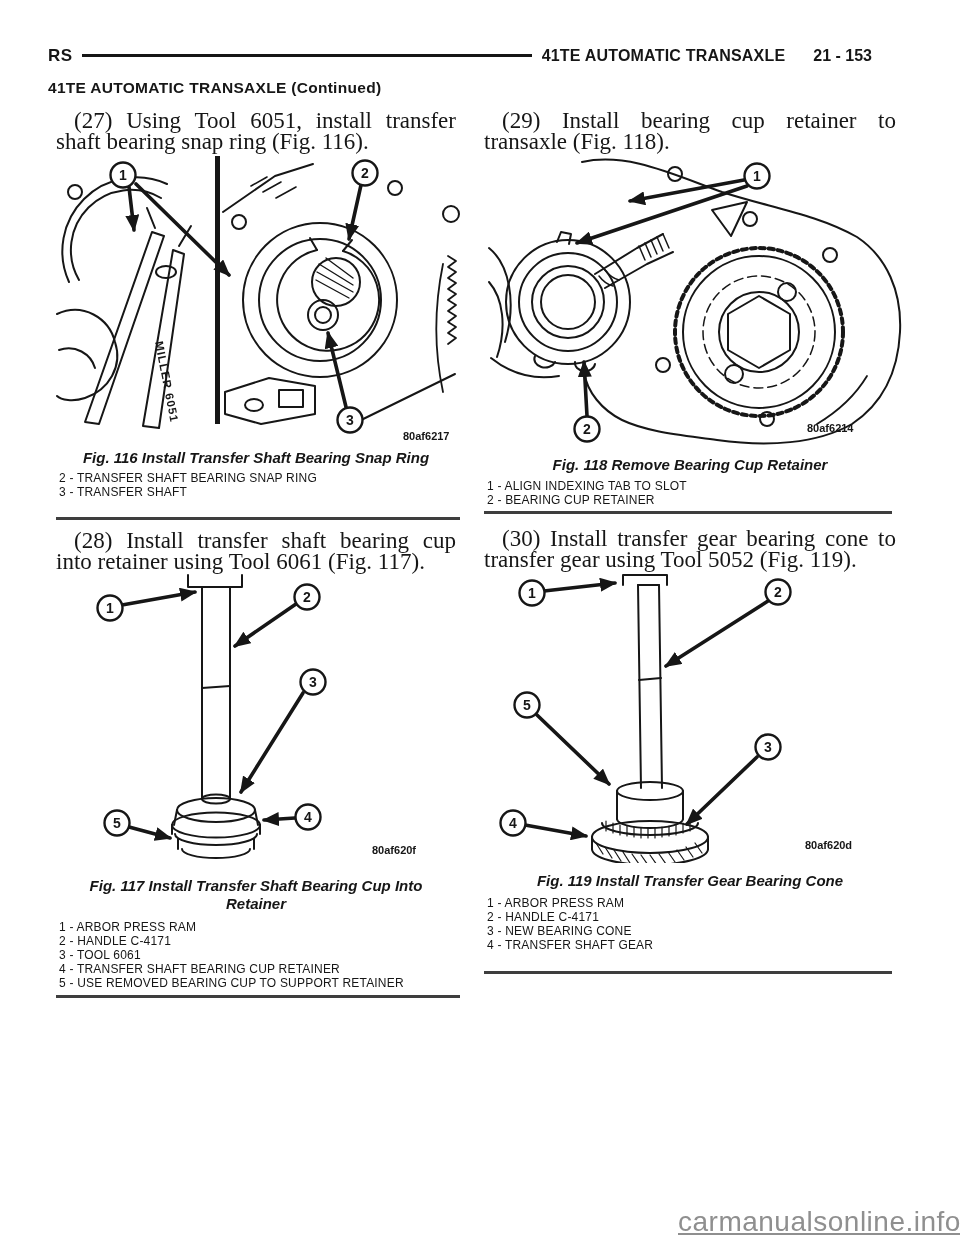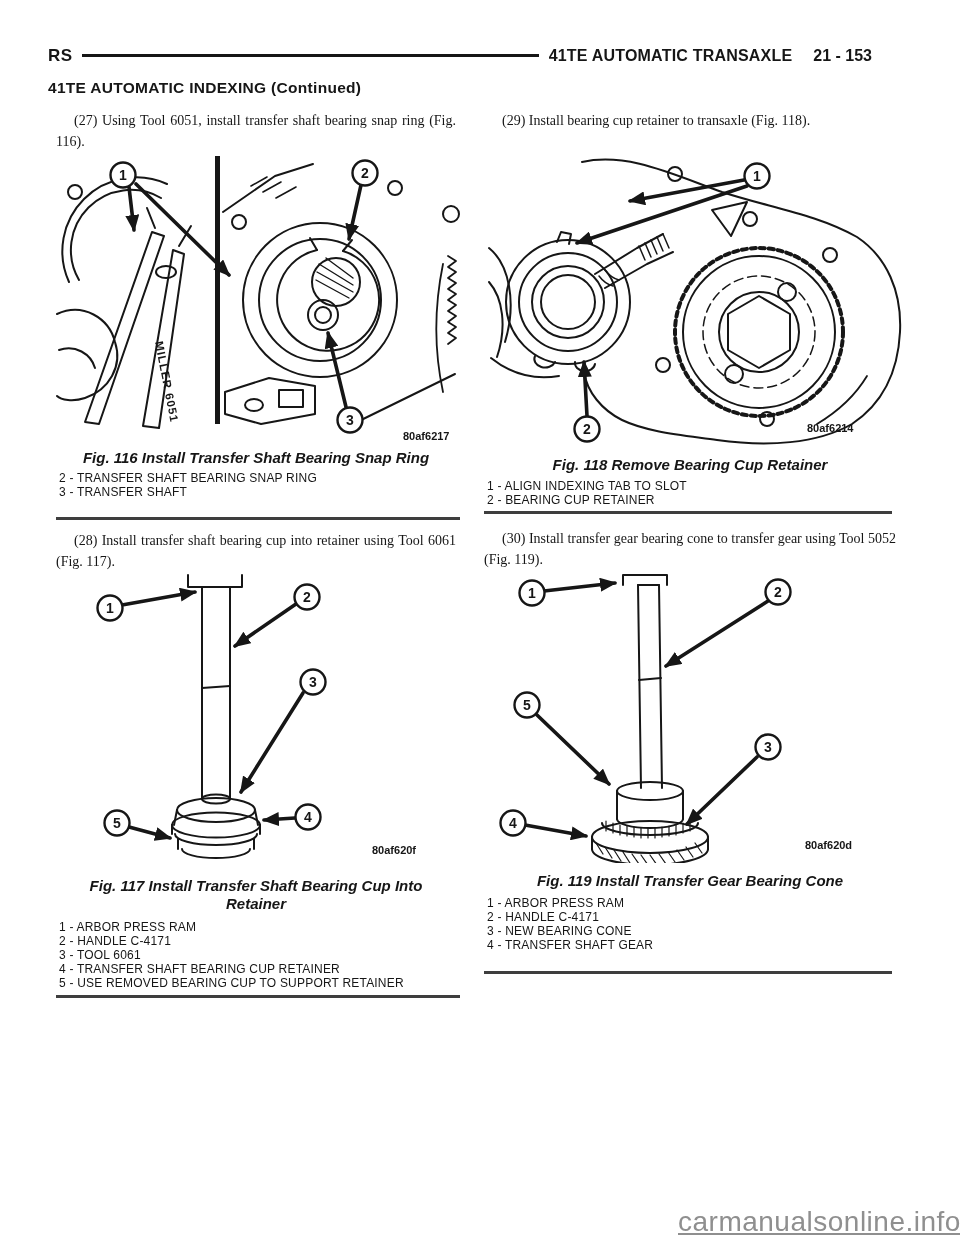--- a/index.html
+++ b/index.html
@@ -3,23 +3,23 @@
 <meta charset="utf-8">
 <style>
   * { margin:0; padding:0; box-sizing:border-box; }
   html,body { background:#ffffff; }
   .page { position:relative; width:960px; height:1242px; background:#fff;
           font-family:"Liberation Serif", serif; color:#161616; overflow:hidden; }
   .hdr { position:absolute; left:48px; top:47px; width:824px; display:flex; align-items:center; }
   .hdr-code { font:bold 17px/1 "Liberation Sans", sans-serif; letter-spacing:.5px; white-space:nowrap; }
   .hdr-rule { flex:1; height:3px; background:#161616; margin:0 10px 0 9px; }
   .hdr-title { font:bold 16px/1 "Liberation Sans", sans-serif; letter-spacing:.2px; white-space:nowrap; }
-  .hdr-page { font:bold 16px/1 "Liberation Sans", sans-serif; margin-left:21px; white-space:nowrap; }
+  .hdr-page { font:bold 16px/1 "Liberation Sans", sans-serif; margin-left:28px; white-space:nowrap; }
   .continued { position:absolute; left:48px; top:79px; font:bold 15.5px/1.2 "Liberation Sans", sans-serif; letter-spacing:.3px; }
-  .body { position:absolute; font-size:14px; line-height:21px; text-align:justify; text-indent:18px; }
+  .body { position:absolute; font-size:23px; line-height:21px; text-align:justify; text-indent:18px; }
   .caption { position:absolute; font:italic bold 15px/17.5px "Liberation Sans", sans-serif; text-align:center; }
   .cap-wrap { padding:0 22px; }
   .legend { position:absolute; font:12px/14px "Liberation Sans", sans-serif; letter-spacing:.2px; padding-left:3px; }
   .rule { position:absolute; height:3px; background:#3e3e3e; }
   .figsvg { position:absolute; }
   .watermark { position:absolute; left:678px; top:1206px; font:28px "Liberation Sans", sans-serif;
                color:#8f8f8f; letter-spacing:.5px;text-decoration:underline; }
   .cno { font:bold 14px "Liberation Sans", sans-serif; fill:#161616; text-anchor:middle; }
   .figid { font:bold 11px "Liberation Sans", sans-serif; fill:#161616; }
   .tool-txt { font:bold 11.5px "Liberation Sans", sans-serif; fill:#161616; letter-spacing:1px; }
@@ -28,21 +28,21 @@
 <body>
 
 <div class="page">
 
   <div class="hdr">
     <span class="hdr-code">RS</span>
     <span class="hdr-rule"></span>
     <span class="hdr-title">41TE AUTOMATIC TRANSAXLE</span>
     <span class="hdr-page">21 - 153</span>
   </div>
-  <div class="continued">41TE AUTOMATIC INDEXING (Continued)</div>
+  <div class="continued">41TE AUTOMATIC TRANSAXLE (Continued)</div>
 
   <p class="body" style="left:56px; top:110px; width:400px">(27) Using Tool 6051, install transfer shaft bearing snap ring (Fig. 116).</p>
 
   <svg class="figsvg" style="left:55px; top:152px" width="405" height="293" viewBox="0 0 405 293">
     <defs>
       <marker id="ah116" markerUnits="userSpaceOnUse" markerWidth="17" markerHeight="14" refX="15" refY="7" orient="auto">
         <path d="M0,0 L17,7 L0,14 Z" fill="#161616"></path>
       </marker>
     </defs>
     <g fill="none" stroke="#161616" stroke-width="2" stroke-linecap="round" stroke-linejoin="round">

